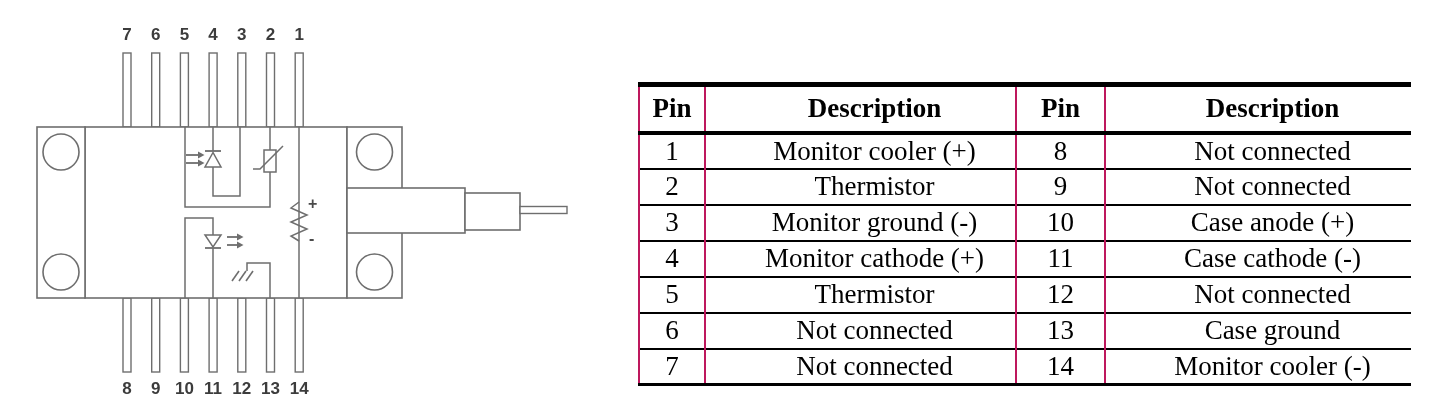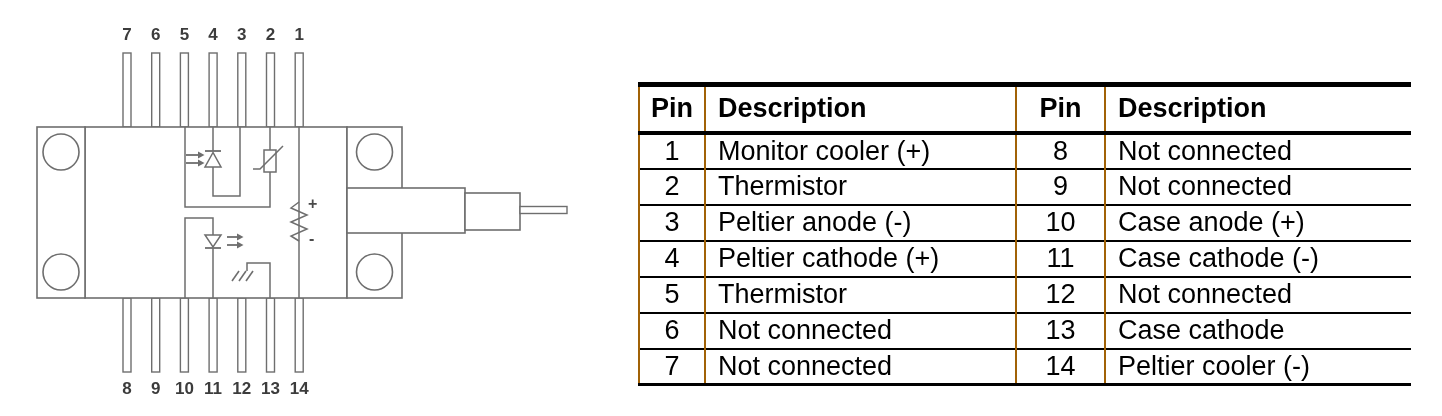--- a/index.html
+++ b/index.html
@@ -49,29 +49,30 @@
     height: 48px;
   }
   .pin-table tbody tr {
     border-bottom: 2px solid #000;
     height: 36px;
   }
   .pin-table tbody tr:last-child {
     border-bottom: 3px solid #000;
   }
   .pin-table th, .pin-table td {
-    border-left: 2px solid #a16207;
+    border-left: 2px solid #be185d;
     padding: 0;
     vertical-align: middle;
     white-space: nowrap;
     overflow: hidden;
+    font-family: Liberation Serif, serif;
   }
   .pin-table th { font-weight: bold; }
   .pin-table .pin-col  { text-align: center; }
-  .pin-table .desc-col { text-align: left; padding-left: 12px; }
+  .pin-table .desc-col { text-align: center; padding-left: 28px; }
 </style>
 </head>
 <body>
 
 <div class="stage">
 
   <svg class="diagram-svg" width="620" height="416" viewBox="0 0 620 416" fill="none" stroke="#6e6e6e" stroke-width="1.6">
 
     <g fill="#ffffff" stroke-width="1.4">
       <rect x="123" y="53" width="8" height="74"></rect>
@@ -203,44 +204,44 @@
         <td class="desc-col">Not connected</td>
       </tr>
       <tr>
         <td class="pin-col">2</td>
         <td class="desc-col">Thermistor</td>
         <td class="pin-col">9</td>
         <td class="desc-col">Not connected</td>
       </tr>
       <tr>
         <td class="pin-col">3</td>
-        <td class="desc-col">Peltier anode (-)</td>
+        <td class="desc-col">Monitor ground (-)</td>
         <td class="pin-col">10</td>
         <td class="desc-col">Case anode (+)</td>
       </tr>
       <tr>
         <td class="pin-col">4</td>
-        <td class="desc-col">Peltier cathode (+)</td>
+        <td class="desc-col">Monitor cathode (+)</td>
         <td class="pin-col">11</td>
         <td class="desc-col">Case cathode (-)</td>
       </tr>
       <tr>
         <td class="pin-col">5</td>
         <td class="desc-col">Thermistor</td>
         <td class="pin-col">12</td>
         <td class="desc-col">Not connected</td>
       </tr>
       <tr>
         <td class="pin-col">6</td>
         <td class="desc-col">Not connected</td>
         <td class="pin-col">13</td>
-        <td class="desc-col">Case cathode</td>
+        <td class="desc-col">Case ground</td>
       </tr>
       <tr>
         <td class="pin-col">7</td>
         <td class="desc-col">Not connected</td>
         <td class="pin-col">14</td>
-        <td class="desc-col">Peltier cooler (-)</td>
+        <td class="desc-col">Monitor cooler (-)</td>
       </tr>
     </tbody>
   </table>
 
 </div>
 
 </body></html>

